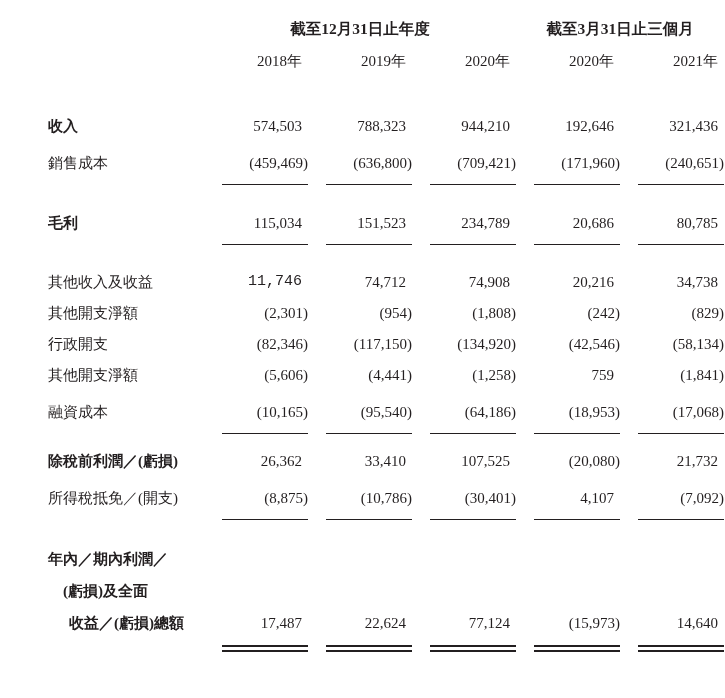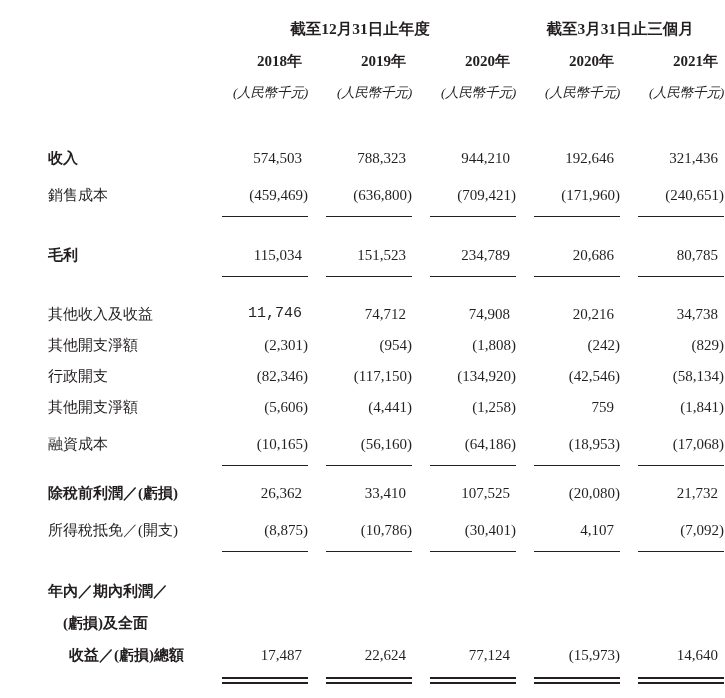--- a/index.html
+++ b/index.html
@@ -10,21 +10,21 @@
     padding-left:22px;
   }
   .sheet{padding:14px 0 0 26px;}
   table{border-collapse:collapse;table-layout:fixed;width:676px;}
   col.c-label{width:156px;}
   col.c-num{width:104px;}
   td{padding:0;vertical-align:bottom;font-size:15px;line-height:30px;color:#231f20;}
   tr.sp td{line-height:1px;font-size:1px;}
   .num{text-align:right;}
   .grp{font-weight:bold;text-align:center;white-space:nowrap;font-size:15.5px;}
-  .yr{font-weight:bold;padding-right:6px;}
+  .yr{font-weight:normal;padding-right:6px;}
   .unit{font-style:italic;font-size:13.5px;white-space:nowrap;letter-spacing:-0.2px;}
   .lbl{white-space:nowrap;}
   .bold{font-weight:bold;}
   .ml div{line-height:32px;white-space:nowrap;}
   .ml .ind1{padding-left:15px;}
   .ml .ind2{padding-left:21px;}
   .mlv .val{line-height:32px;display:inline-block;margin-top:32px;}
   .rule{border-top:1.5px solid #231f20;margin-top:6px;margin-left:18px;height:0;}
   .rule.dbl{height:3px;border-top:2px solid #231f20;border-bottom:2px solid #231f20;margin-top:6px;}
   .rule.hid{visibility:hidden;}
@@ -53,28 +53,20 @@
 
       <tr style="height:32px">
         <td></td>
         <td class="num yr">2018年</td>
         <td class="num yr">2019年</td>
         <td class="num yr">2020年</td>
         <td class="num yr">2020年</td>
         <td class="num yr">2021年</td>
       </tr>
 
-      <tr style="height:32px">
-        <td></td>
-        <td class="num unit">(人民幣千元)</td>
-        <td class="num unit">(人民幣千元)</td>
-        <td class="num unit">(人民幣千元)</td>
-        <td class="num unit">(人民幣千元)</td>
-        <td class="num unit">(人民幣千元)</td>
-      </tr>
 
       <tr class="sp" style="height:34px">
             <td colspan="6"></td>
           </tr>
 
       <tr style="height:31px">
         <td class="lbl bold">收入</td>
         <td class="num"><span class="val" style="padding-right: 6px;">574,503</span></td>
         <td class="num"><span class="val" style="padding-right: 6px;">788,323</span></td>
         <td class="num"><span class="val" style="padding-right: 6px;">944,210</span></td>
@@ -140,21 +132,21 @@
         <td class="num"><span class="val">(5,606)</span></td>
         <td class="num"><span class="val">(4,441)</span></td>
         <td class="num"><span class="val">(1,258)</span></td>
         <td class="num"><span class="val" style="padding-right: 6px;">759</span></td>
         <td class="num"><span class="val">(1,841)</span></td>
       </tr>
 
       <tr style="height:44px">
         <td class="lbl"><span>融資成本</span><div class="rule hid"></div></td>
         <td class="num"><span class="val">(10,165)</span><div class="rule"></div></td>
-        <td class="num"><span class="val">(56,160)</span><div class="rule"></div></td>
+        <td class="num"><span class="val">(95,540)</span><div class="rule"></div></td>
         <td class="num"><span class="val">(64,186)</span><div class="rule"></div></td>
         <td class="num"><span class="val">(18,953)</span><div class="rule"></div></td>
         <td class="num"><span class="val">(17,068)</span><div class="rule"></div></td>
       </tr>
 
       <tr class="sp" style="height:11px">
             <td colspan="6"></td>
           </tr>
 
       <tr style="height:31px">

